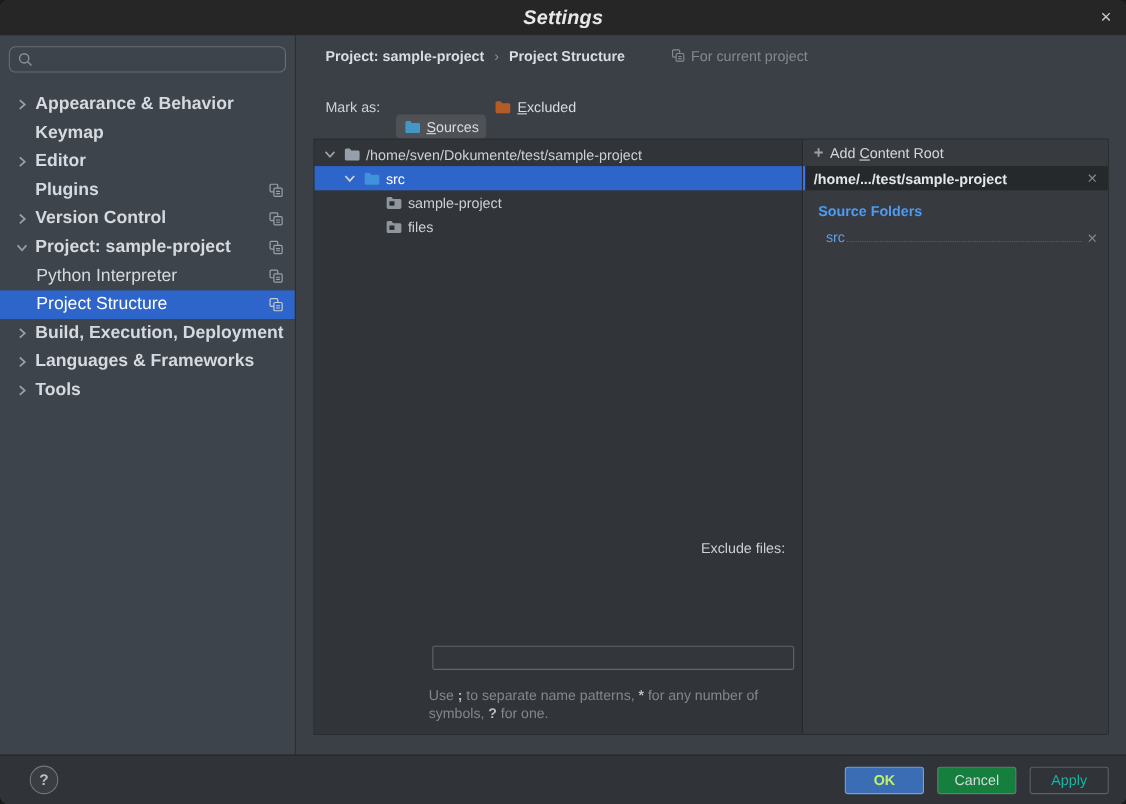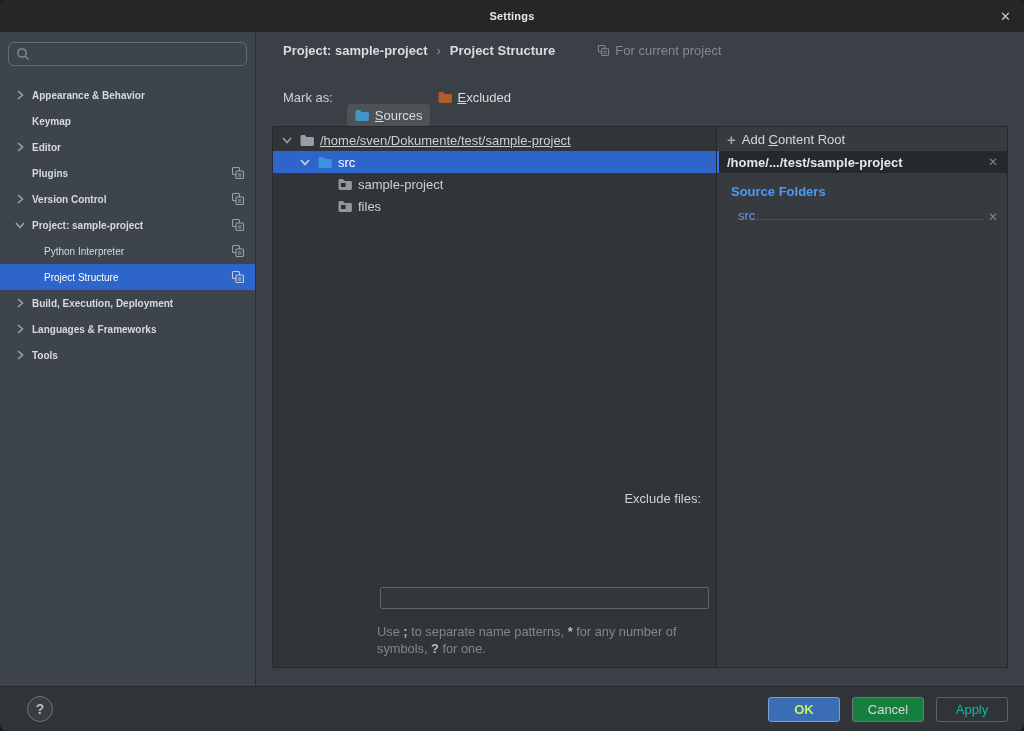--- a/index.html
+++ b/index.html
@@ -2,31 +2,31 @@
 <html><head>
 <meta charset="utf-8">
 <style>
   html,body{margin:0;padding:0;background:#1b1c1e;width:1024px;height:731px;
     font-family:"Liberation Sans","DejaVu Sans",sans-serif;-webkit-font-smoothing:antialiased;}
   *{box-sizing:border-box;}
   .dialog{width:1024px;height:731px;border-radius:8px;overflow:hidden;display:flex;flex-direction:column;background:#3b4046;}
 
   
   .titlebar{flex:0 0 32px;background:#262626;display:flex;align-items:center;justify-content:center;position:relative;}
-  .titlebar .title{font-weight:bold;font-size:11px;color:#e8e8e8;letter-spacing:.2px;}
+  .titlebar .title{font-weight:bold;font-size:18px;color:#e8e8e8;letter-spacing:.2px;font-style:italic;}
   .close-btn{position:absolute;right:13px;top:0;height:32px;display:flex;align-items:center;color:#c9c9c9;font-size:13px;font-weight:bold;cursor:default;}
 
   
   .body{flex:1;display:flex;min-height:0;}
   .sidebar{flex:0 0 256px;background:#3e444c;border-right:1px solid #2b2d31;display:flex;flex-direction:column;}
   .searchbox{margin:10px 8px 16px 8px;height:24px;border:1px solid #676d74;border-radius:6px;display:flex;align-items:center;padding:0 7px;gap:5px;background:transparent;}
   .nav{flex:1;overflow:hidden;}
-  .nav-item{height:26px;display:flex;align-items:center;padding:0 10px 0 12px;color:#d6dade;font-size:10px;cursor:default;}
+  .nav-item{height:26px;display:flex;align-items:center;padding:0 10px 0 12px;color:#d6dade;font-size:16px;cursor:default;}
   .nav-item.bold{font-weight:bold;}
-  .nav-item.child{padding-left:24px;font-weight:normal;}
+  .nav-item.child{padding-left:13px;font-weight:normal;}
   .chev{flex:0 0 16px;width:16px;height:16px;margin-right:4px;}
   .chev.empty{visibility:hidden;}
   .nav-label{white-space:nowrap;overflow:hidden;}
   .badge{margin-left:auto;flex:0 0 14px;}
   .nav-item.selected{background:#2e65ca;color:#ffffff;}
   .nav-item.selected .badge-front{fill:#2e65ca;}
   .badge-front{fill:#3e444c;}
 
   .content{flex:1;display:flex;flex-direction:column;min-width:0;}
   .breadcrumb-row{flex:0 0 36px;display:flex;align-items:center;padding-left:27px;font-size:13px;}
@@ -38,21 +38,21 @@
   .markas-label{color:#ced2d6;font-size:13px;margin-right:14px;}
   .mark-chip{display:flex;align-items:center;gap:5px;height:22px;padding:0 7px;border-radius:4px;color:#d8dbdf;font-size:13px;cursor:default;}
   .mark-chip.active{background:#4e5257;margin-top:36px;}
   .mnemonic{text-decoration:underline;}
 
   .panels{flex:1;margin:0 16px;display:flex;border:1px solid #27292c;min-height:0;}
   .tree-panel{flex:0 0 439px;background:#313539;border-right:1px solid #27292c;display:flex;flex-direction:column;}
   .tree{flex:1;padding-top:2px;}
   .tree-row{height:22px;display:flex;align-items:center;font-size:13px;color:#ccd0d4;cursor:default;}
   .tree-row .ficon{margin-right:5px;flex:0 0 16px;}
-  .tree-row.lv0{padding-left:6px;text-decoration:underline;}
+  .tree-row.lv0{padding-left:6px;}
   .tree-row.lv1{padding-left:24px;}
   .tree-row.lv2{padding-left:64px;}
   .tree-row.selected{background:#2e65ca;color:#ffffff;}
 
   
   .roots-panel{flex:1;background:#373b40;display:flex;flex-direction:column;min-width:0;}
   .add-root-row{height:24px;display:flex;align-items:center;padding-left:10px;gap:6px;font-size:13px;color:#d4d8dc;cursor:default;}
   .plus-glyph{color:#9ba1a7;font-size:15px;font-weight:bold;line-height:1;}
   .root-row{height:22px;display:flex;align-items:center;background:#26292c;border-left:2px solid #3574f0;padding:0 9px 0 8px;font-size:13px;font-weight:bold;color:#e3e6ea;}
   .root-row .x-btn{margin-left:auto;}

